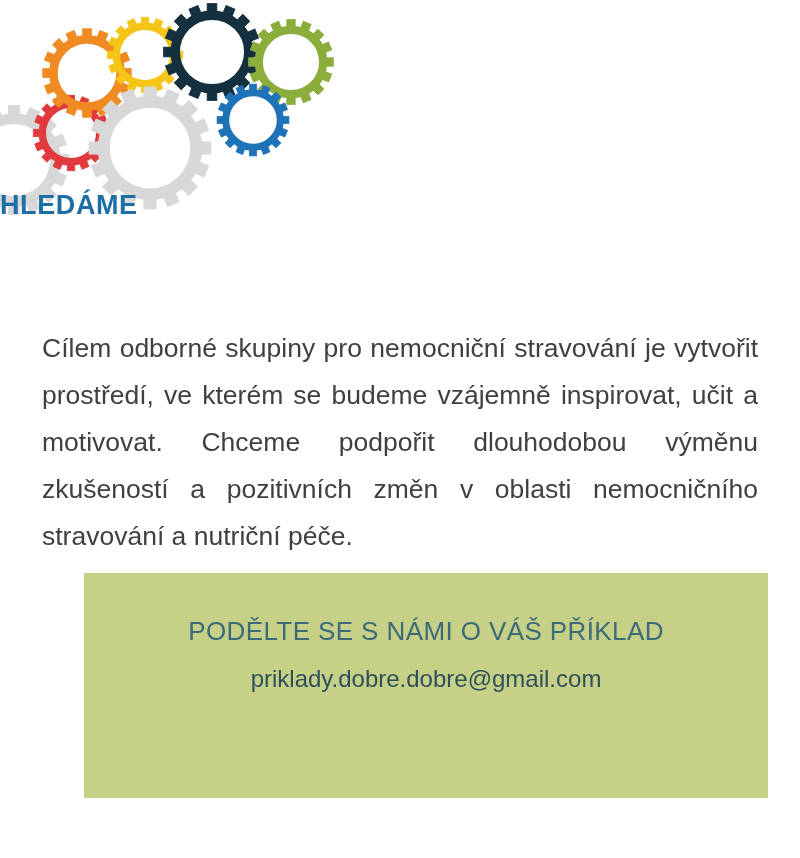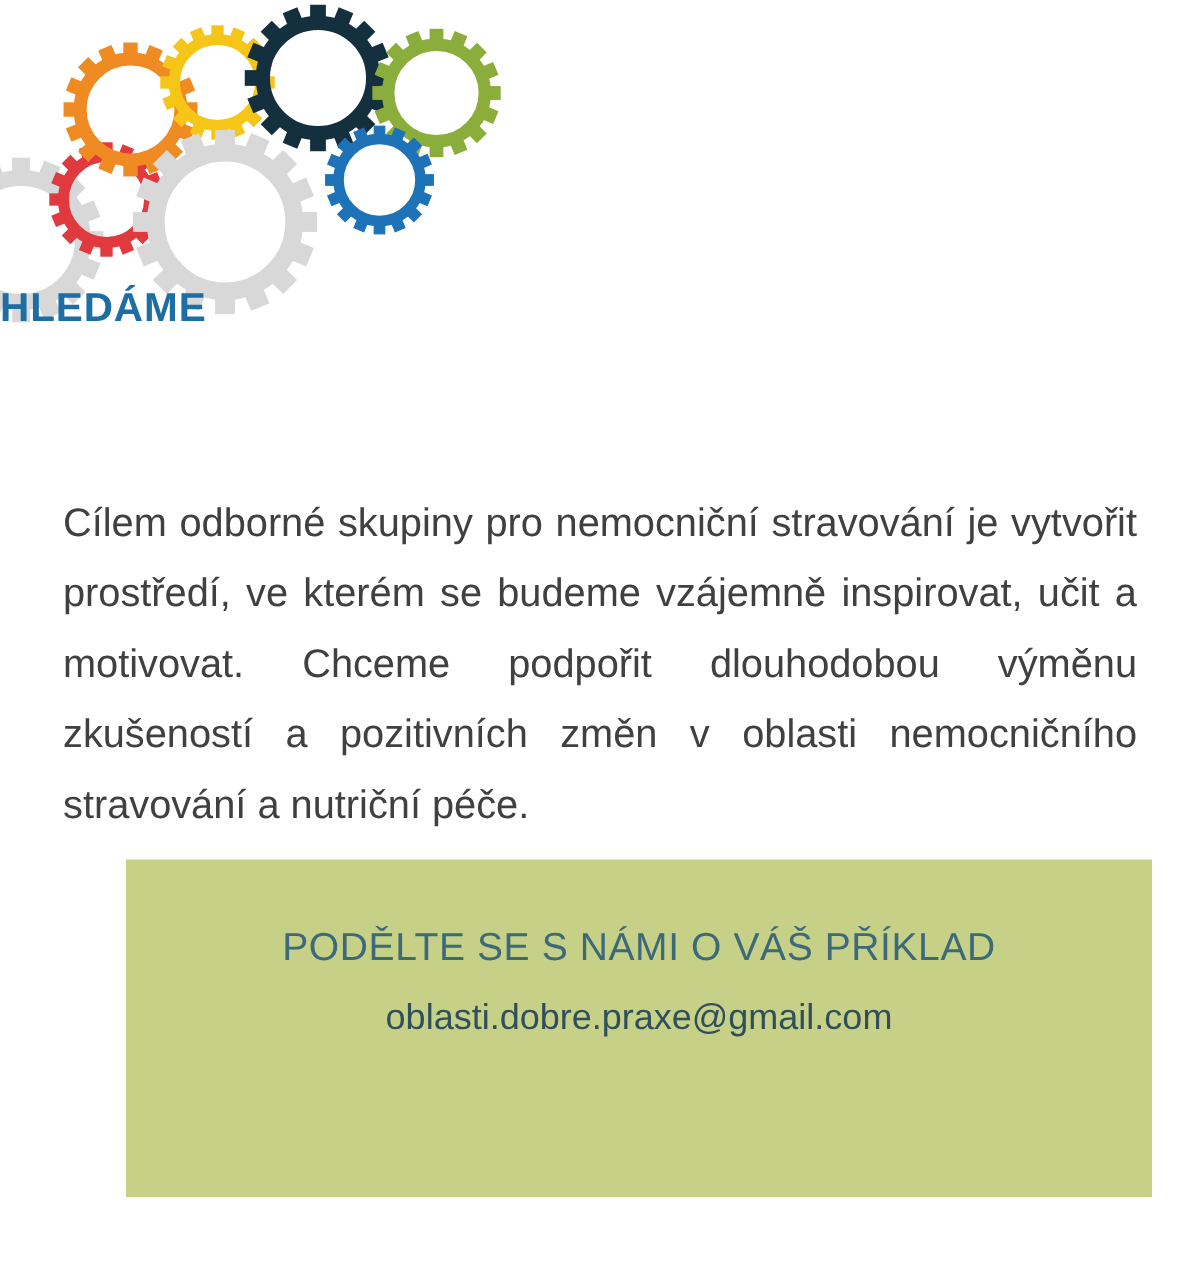--- a/index.html
+++ b/index.html
@@ -153,14 +153,14 @@
 </div>
 
 <div class="heading">
   <span class="line">HLEDÁME</span>
 </div>
 
 <p class="body-text">Cílem odborné skupiny pro nemocniční stravování je vytvořit prostředí, ve kterém se budeme vzájemně inspirovat, učit a motivovat. Chceme podpořit dlouhodobou výměnu zkušeností a pozitivních změn v oblasti nemocničního stravování a nutriční péče.</p>
 
 <div class="callout">
   <span class="callout-line">PODĚLTE SE S NÁMI O VÁŠ PŘÍKLAD</span>
-  <a class="callout-email" href="#">oblasti.dobre.praxe@gmail.com</a>
+  <a class="callout-email" href="#">priklady.dobre.dobre@gmail.com</a>
 </div>
 
 </body></html>

